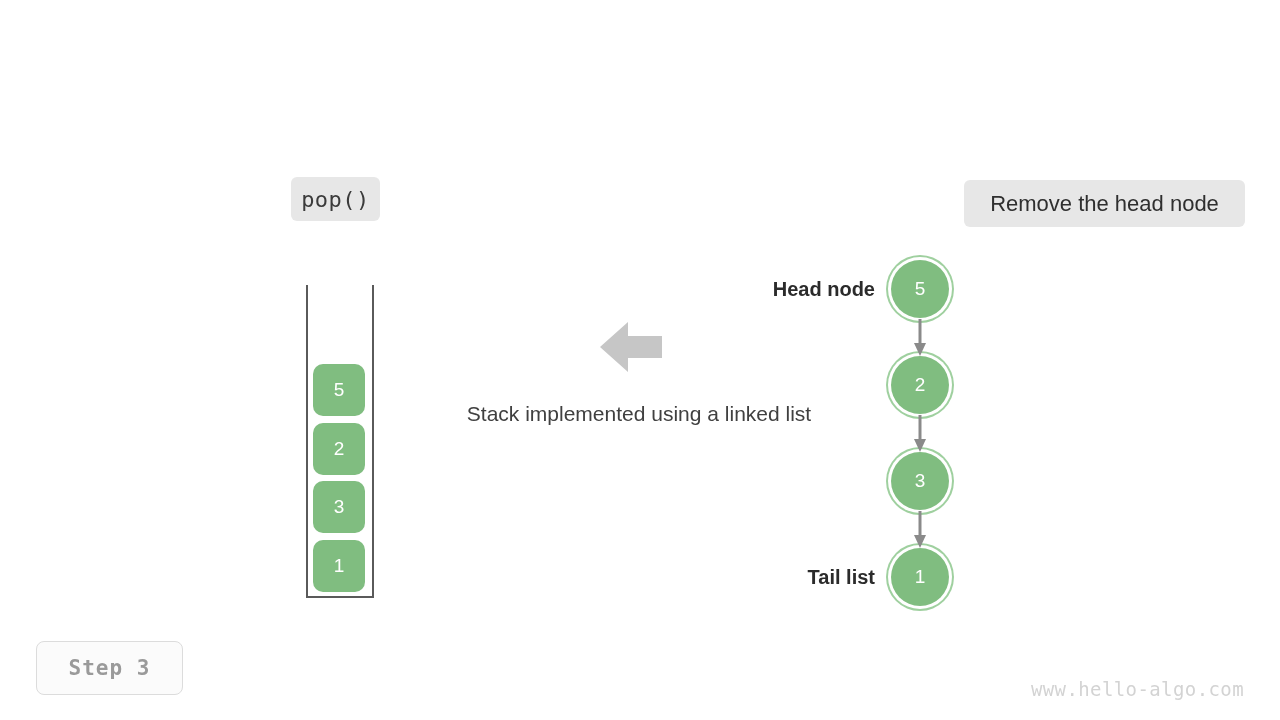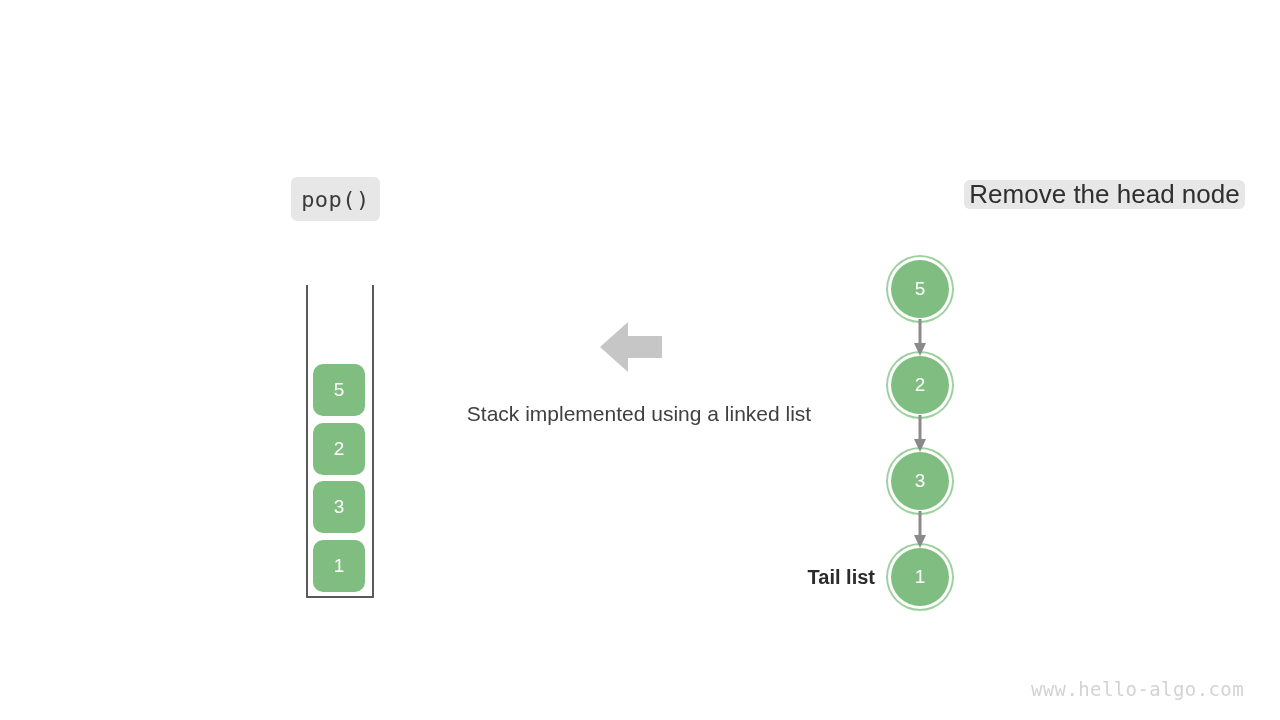--- a/index.html
+++ b/index.html
@@ -37,22 +37,22 @@
     height: 44px;
     font-family: "DejaVu Sans Mono", "Liberation Mono", monospace;
     font-size: 22px;
     letter-spacing: 0.5px;
     color: #3b3b3b;
   }
   #action-badge {
     left: 964px;
     top: 180px;
     width: 281px;
-    height: 29px;
-    font-size: 26px;
+    height: 47px;
+    font-size: 22px;
     color: #2f2f2f;
   }
   #step-badge {
     left: 36px;
     top: 641px;
     width: 145px;
     height: 52px;
     background: #fbfbfb;
     border: 1px solid #dcdcdc;
     border-radius: 8px;
@@ -180,20 +180,21 @@
 </style>
 </head>
 <body>
 
 <div class="canvas">
 
   <div id="op-badge" class="badge">pop()</div>
 
   <div id="action-badge" class="badge">Remove the head node</div>
 
+  <div id="step-badge" class="badge">Step 3</div>
 
   <div id="caption">
     <span id="caption-inner">Stack implemented using a linked list</span>
   </div>
 
   <div id="stack-group">
     <div id="stack-wall-left" class="stack-wall"></div>
     <div id="stack-wall-right" class="stack-wall"></div>
     <div id="stack-floor"></div>
 
@@ -204,20 +205,21 @@
   </div>
 
   <div id="transform-arrow">
     <svg width="62" height="54" viewBox="0 0 62 54">
       <polygon points="0,27 28,2 28,16 62,16 62,38 28,38 28,52" fill="#c6c6c6"></polygon>
     </svg>
   </div>
 
   <div id="list-group">
 
+    <div class="ll-label" style="top:10px">Head node</div>
     <div class="ll-label" style="top:298px">Tail list</div>
 
     <div class="ll-node" style="top:10px">5</div>
     <div class="ll-node" style="top:106px">2</div>
     <div class="ll-node" style="top:202px">3</div>
     <div class="ll-node" style="top:298px">1</div>
 
     <div class="ll-connector" style="top:69px">
       <svg width="16" height="38" viewBox="0 0 16 38">
         <line x1="8" y1="0" x2="8" y2="26" stroke="#8a8a8a" stroke-width="3"></line>

